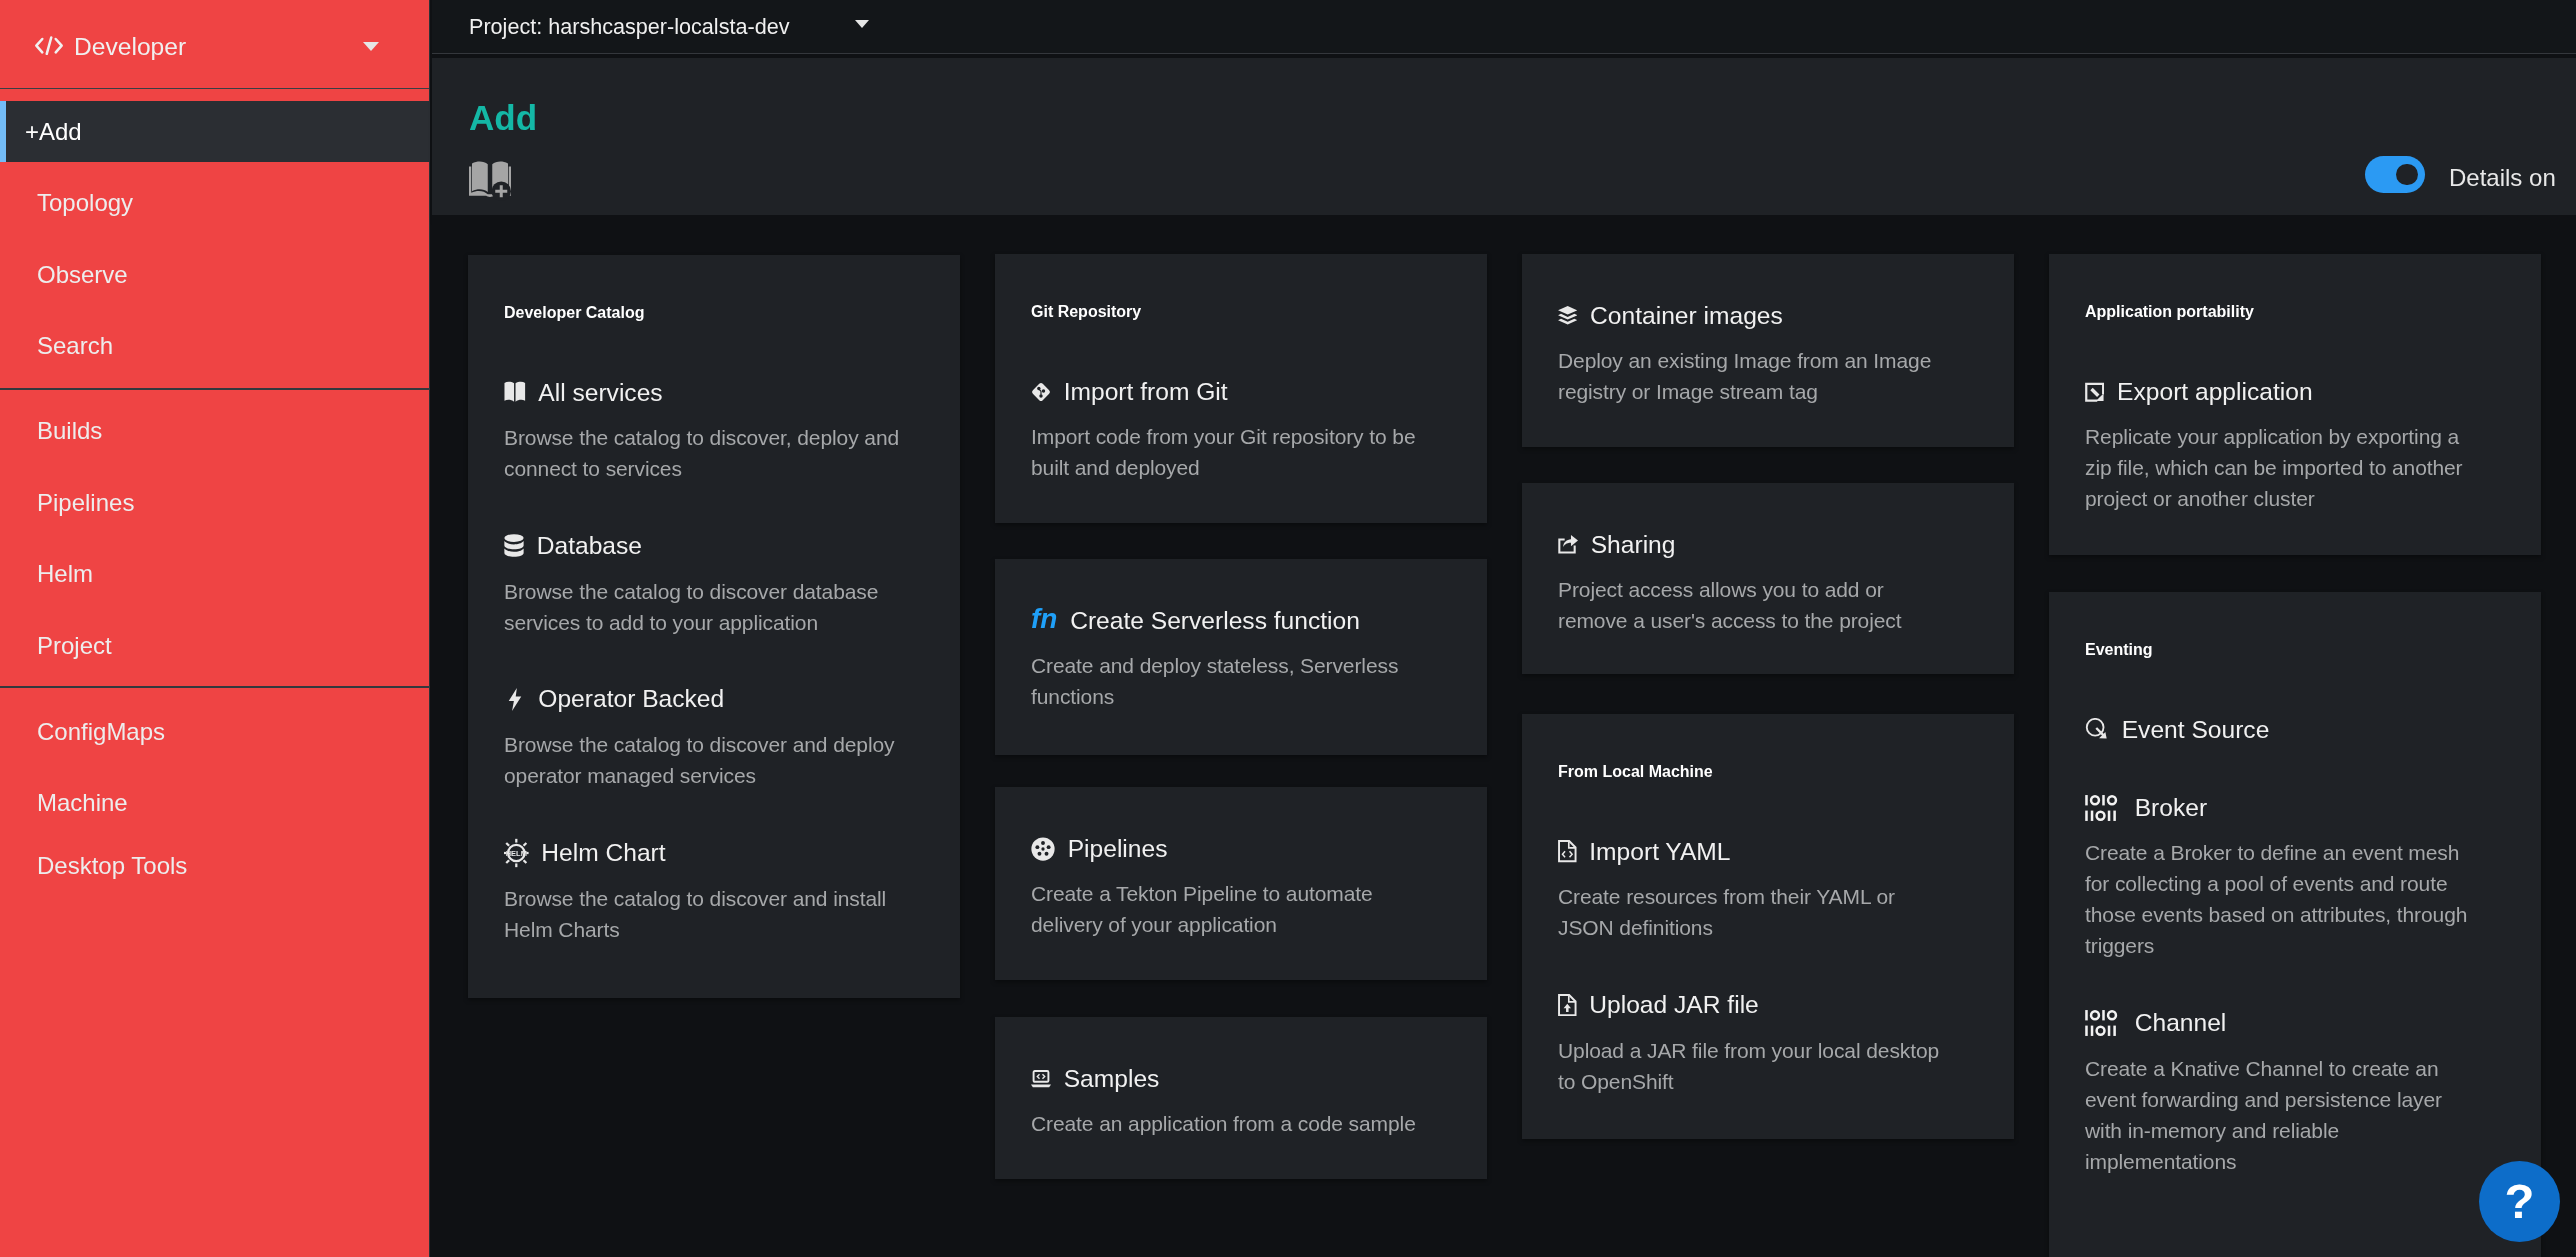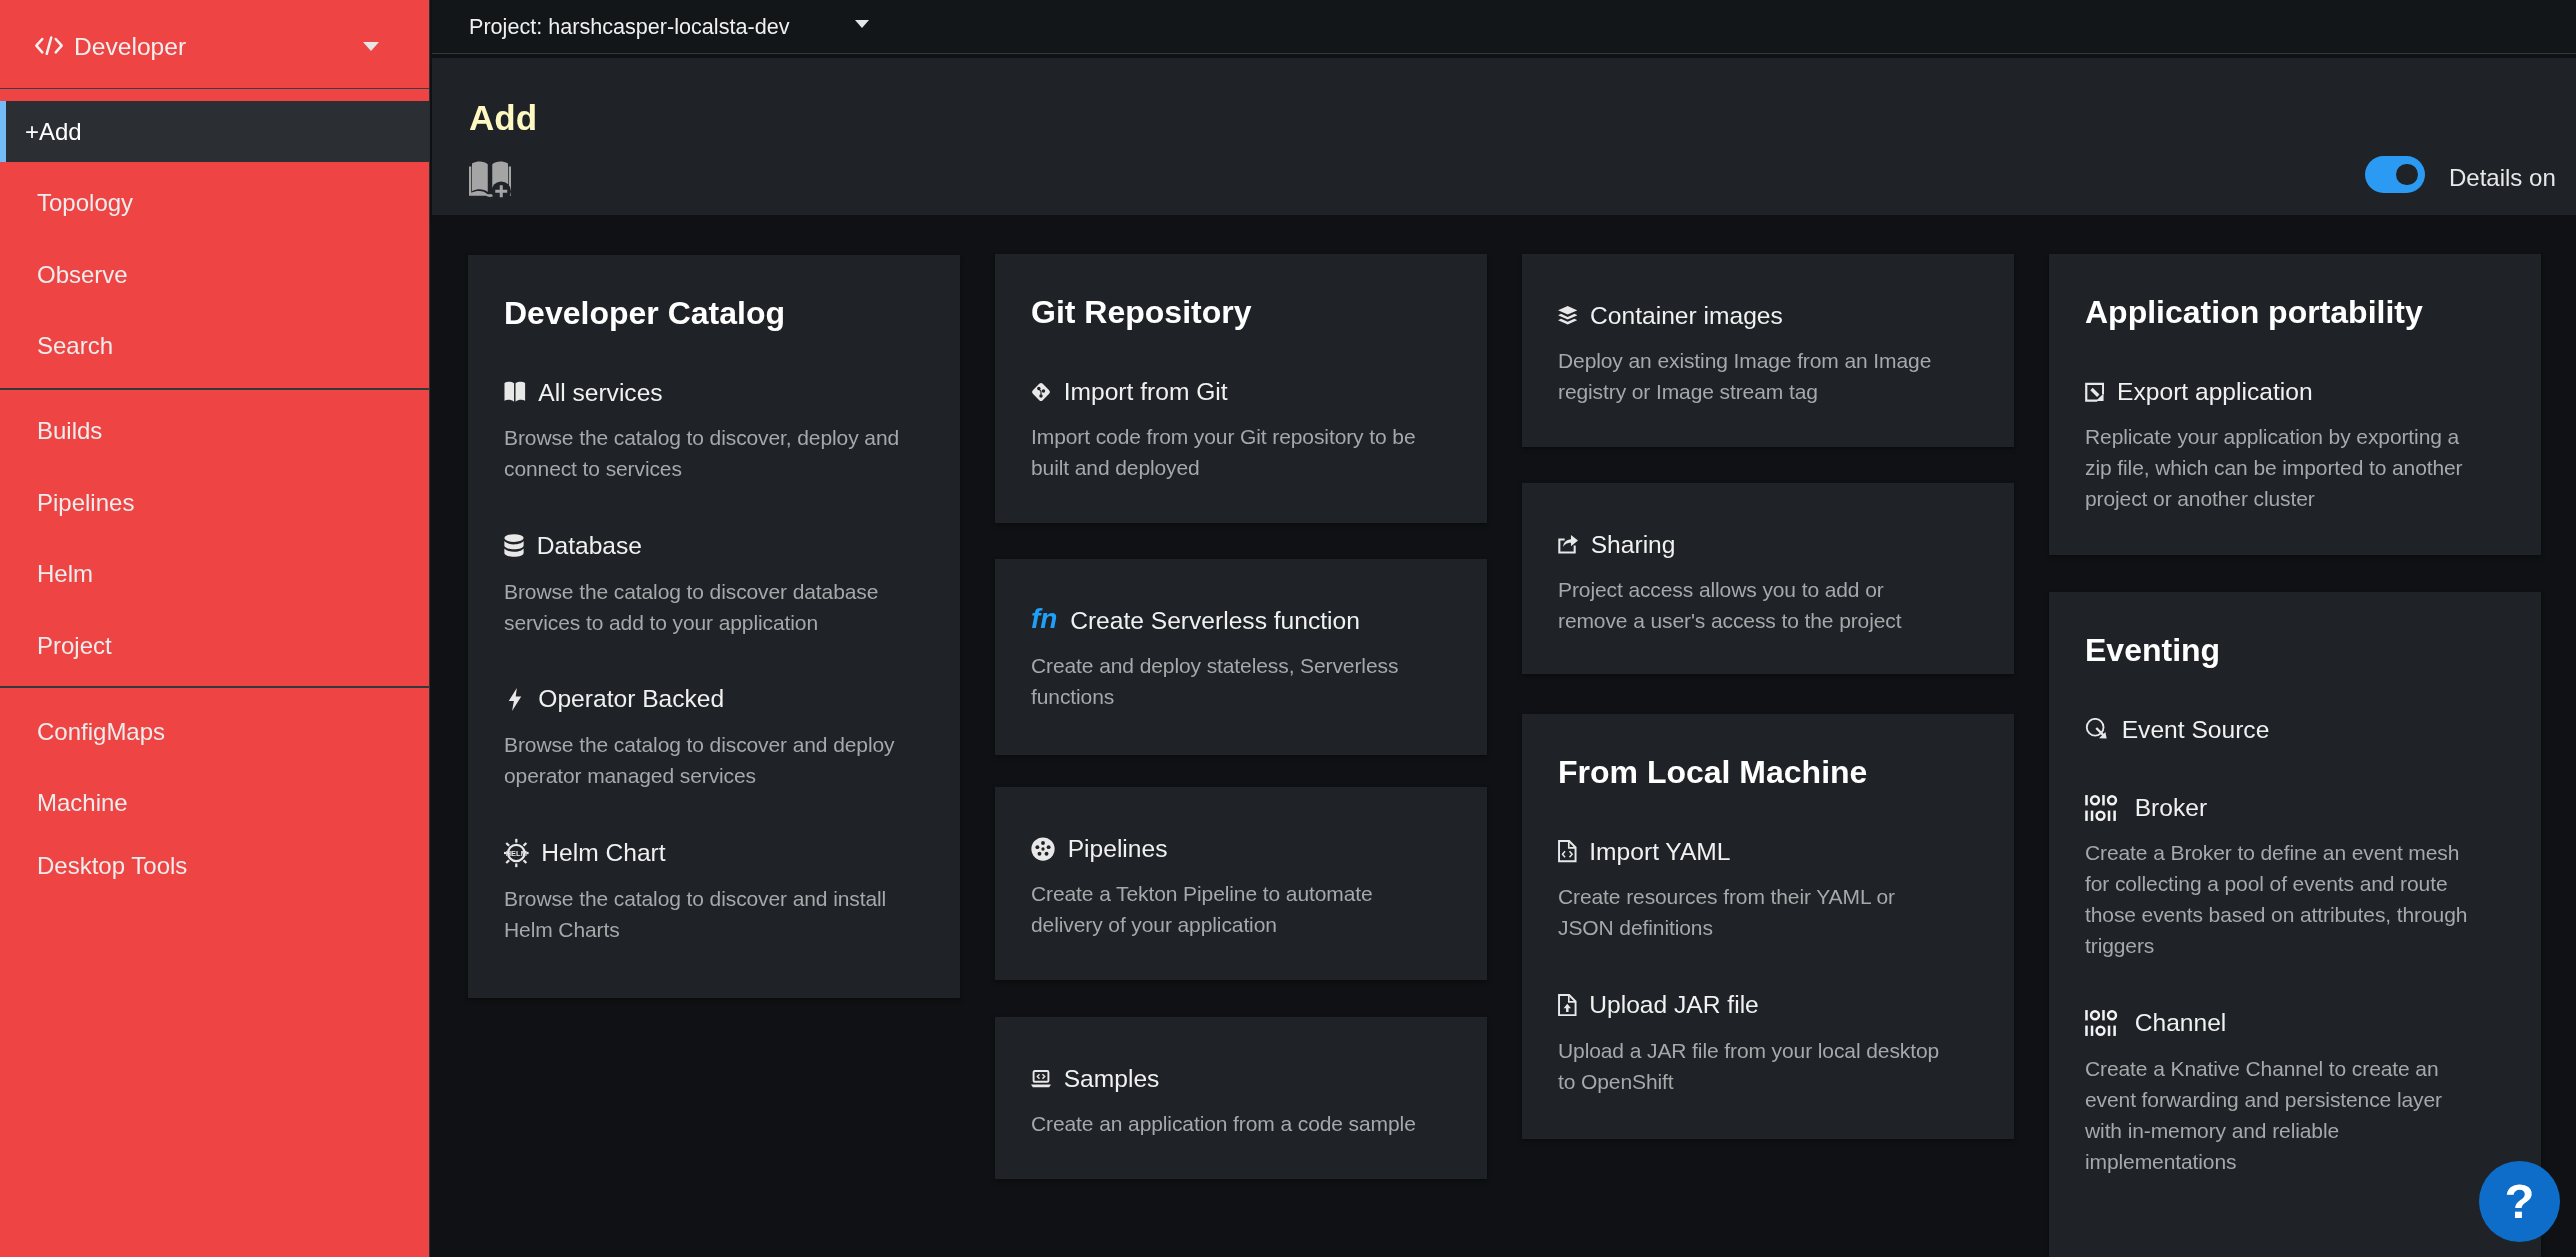--- a/index.html
+++ b/index.html
@@ -17,30 +17,30 @@
 .navitem.sel { background:#2b2e33; border-left:6px solid #73bcf7; padding-left:19px; color:#fff; }
 .navsep { position:absolute; left:0; width:430px; height:1.5px; background:#34383d; }
 
 
 #projbar { position:absolute; left:432px; top:0; width:2144px; height:54px; background:#131619; border-bottom:1.5px solid #34373c; }
 #projbar .ptext { position:absolute; left:37px; top:14px; font-size:21.6px; color:#f0f0f0; }
 #projbar .caret { left:423px; top:20px; border-left-width:7.5px; border-right-width:7.5px; border-top-width:8.2px; }
 
 
 #headband { position:absolute; left:432px; top:58px; width:2144px; height:157px; background:#1f2226; box-shadow:0 7.5px 7.5px -4.5px rgba(0,0,0,0.55); }
-#headband h1 { position:absolute; left:37px; top:60px; font-size:35px; font-weight:bold; color:#fef9c3; transform:translateY(-50%); }
+#headband h1 { position:absolute; left:37px; top:60px; font-size:35px; font-weight:bold; color:#14b8a6; transform:translateY(-50%); }
 #headband svg.bookplus { position:absolute; left:37px; top:101px; }
 #toggle { position:absolute; left:1933px; top:98px; width:60px; height:37px; background:#2b9af3; border-radius:18.6px; }
 #toggle .knob { position:absolute; right:7.5px; top:7.5px; width:21.6px; height:21.6px; border-radius:50%; background:#1f2226; }
 #detailson { position:absolute; left:2017px; top:106px; font-size:24px; color:#e8e8e8; }
 
 
 #content { position:absolute; left:432px; top:215px; width:2144px; height:1043px; background:#0f1114; }
 .card { position:absolute; background:#1f2226; width:492px; padding:0 36px; box-shadow:0 2.2px 4.5px rgba(0,0,0,0.4); }
-.card h2 { font-size:32px; font-weight:bold; color:#fff; line-height:36px; margin-top:40px; }
+.card h2 { font-size:16px; font-weight:bold; color:#fff; line-height:36px; margin-top:40px; }
 .item { margin-top:45px; }
 .ititle { display:flex; align-items:center; height:33px; font-size:24.6px; color:#f1f1f1; }
 .ititle .ic { flex:0 0 auto; margin-right:12.7px; display:flex; align-items:center; }
 .idesc { margin-top:13.4px; font-size:21px; line-height:31px; color:#a6a8aa; letter-spacing:-0.1px; }
 
 
 #helpbtn { position:absolute; left:2479px; top:1161px; width:81px; height:81px; border-radius:50%; background:#0d6dc9; color:#fff; font-size:49px; font-weight:bold; text-align:center; line-height:81px; }
 </style>
 </head>
 <body>

